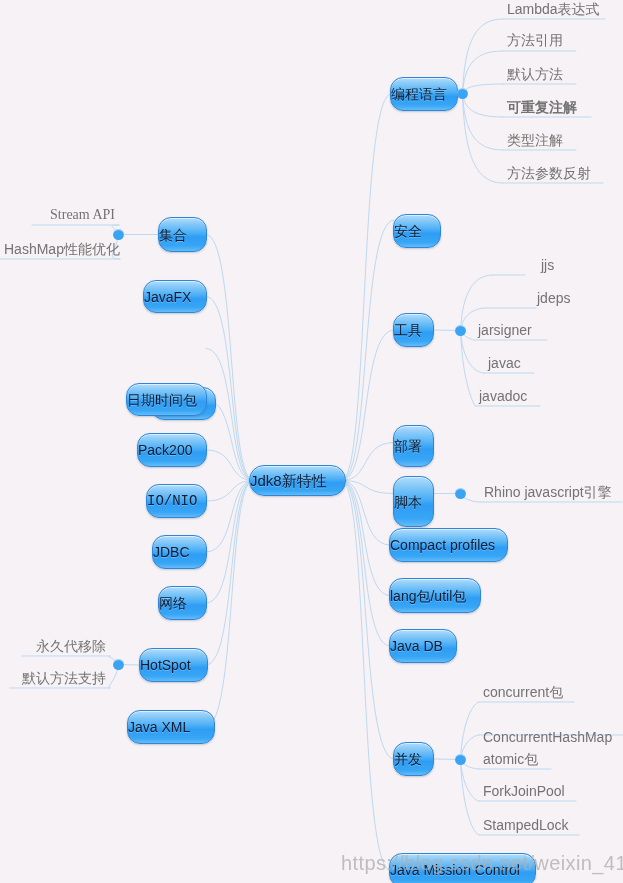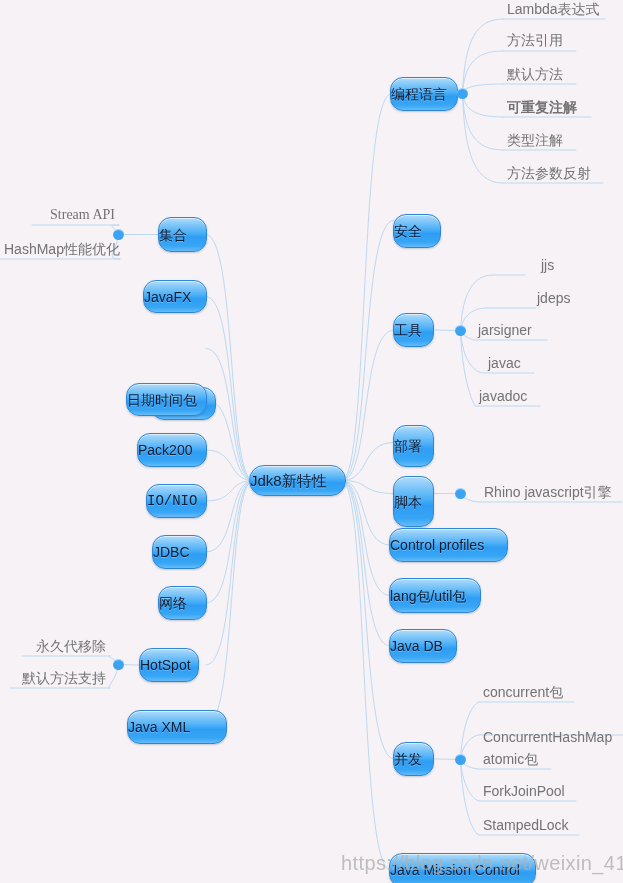--- a/index.html
+++ b/index.html
@@ -179,21 +179,21 @@
       <div class="leaf right" style="left: 479px; top: 389px; width: 55px;">javadoc</div>
       <div class="node" style="left: 393px; top: 425px; width: 41px; height: 42px;">
         <span>部署</span>
       </div>
       <div class="node" style="left: 393px; top: 476px; width: 41px; height: 51px;">
         <span>脚本</span>
       </div>
       <div class="dot" style="left: 455px; top: 488px;"></div>
       <div class="leaf right" style="left: 484px; top: 485px; width: 132px;">Rhino javascript引擎</div>
       <div class="node" style="left: 389px; top: 528px; width: 119px; height: 34px;">
-        <span>Control profiles</span>
+        <span>Compact profiles</span>
       </div>
       <div class="node" style="left: 389px; top: 578px; width: 92px; height: 35px;">
         <span>lang包/util包</span>
       </div>
       <div class="node" style="left: 389px; top: 629px; width: 68px; height: 34px;">
         <span>Java DB</span>
       </div>
       <div class="node" style="left: 393px; top: 742px; width: 41px; height: 34px;">
         <span>并发</span>
       </div>
@@ -226,27 +226,27 @@
       </div>
       <div class="node" style="left: 146px; top: 484px; width: 61px; height: 34px; font-family: Liberation Mono, monospace;">
         <span>IO/NIO</span>
       </div>
       <div class="node" style="left: 152px; top: 535px; width: 55px; height: 34px;">
         <span>JDBC</span>
       </div>
       <div class="node" style="left: 158px; top: 586px; width: 49px; height: 34px;">
         <span>网络</span>
       </div>
-      <div class="node" style="left: 139px; top: 648px; width: 60px; height: 34px;">
+      <div class="node" style="left: 139px; top: 648px; width: 69px; height: 34px;">
         <span>HotSpot</span>
       </div>
       <div class="dot" style="left: 113px; top: 659px;"></div>
       <div class="leaf left" style="left: 28px; top: 639px; width: 78px;">永久代移除</div>
       <div class="leaf left" style="left: 16px; top: 671px; width: 90px;">默认方法支持</div>
-      <div class="node" style="left: 127px; top: 710px; width: 100px; height: 34px;">
+      <div class="node" style="left: 127px; top: 710px; width: 88px; height: 34px;">
         <span>Java XML</span>
       </div>
       <div class="node central" style="left: 249px; top: 465px; width: 97px; height: 31px;">
         <span>Jdk8新特性</span>
       </div>
     </div>
 
   <div id="watermark">https://blog.csdn.net/weixin_41563161</div>
 </div>
 

